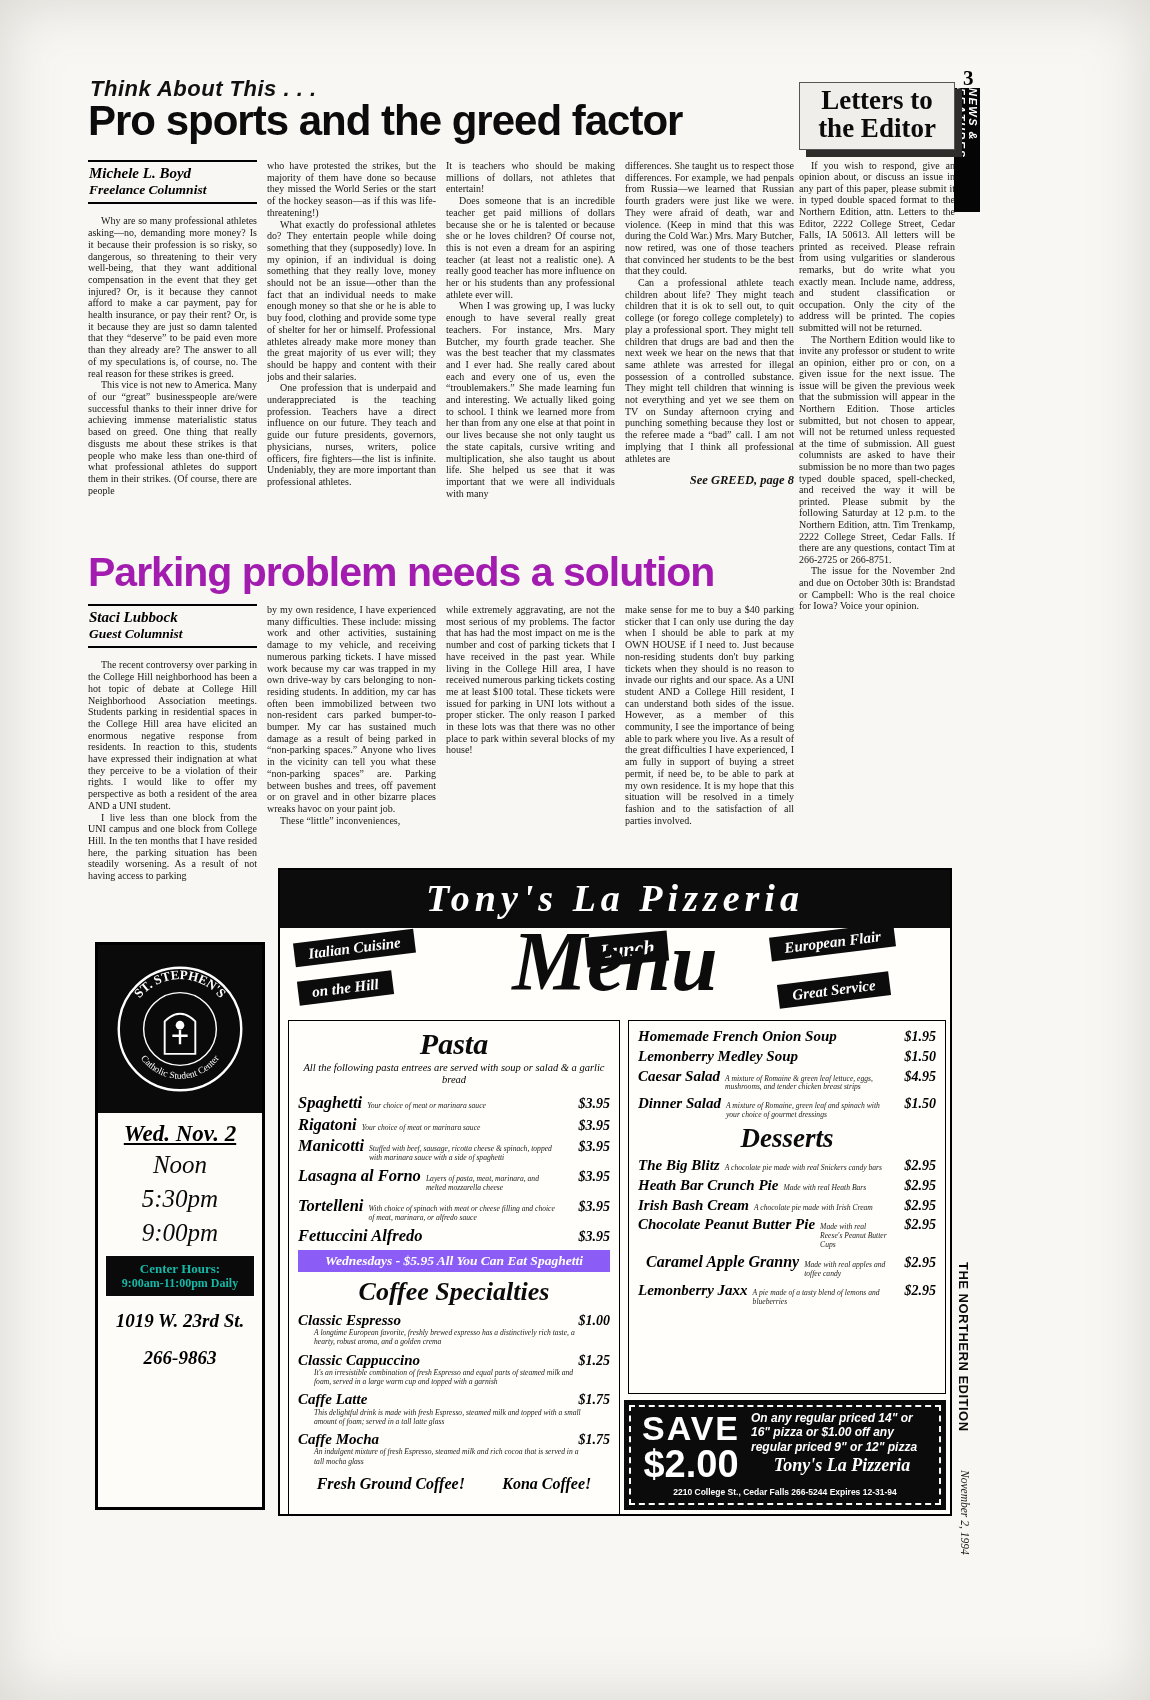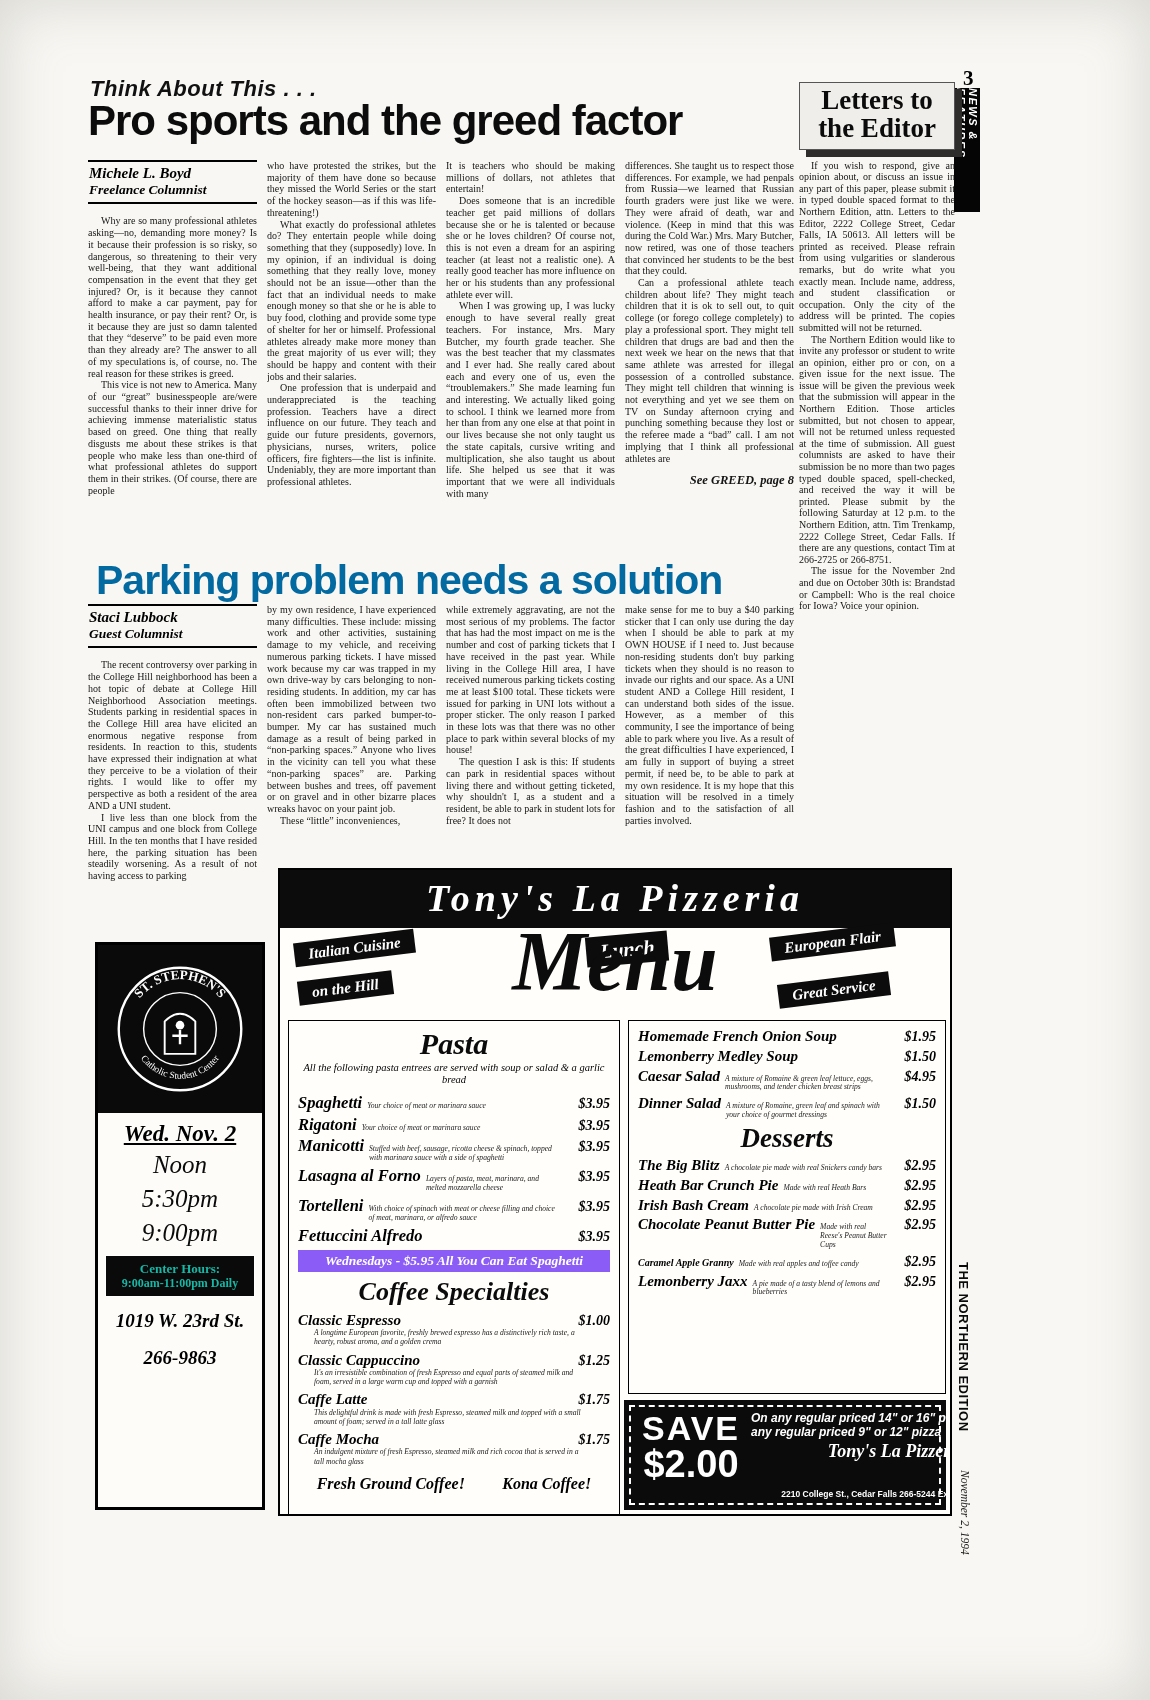--- a/index.html
+++ b/index.html
@@ -22,21 +22,21 @@
   .jump { font:italic 700 12.5px/1.2 "Liberation Serif", serif !important; text-align:right !important; text-indent:0 !important; margin-top:9px !important; }
 
   
   .sidebar { position:absolute; left:799px; top:82px; width:156px; }
   .letters-title { background:#efeeea; border:1px solid #555; box-shadow:7px 7px 0 #2e2d2b; text-align:center; padding:4px 0 6px; margin-bottom:10px; }
   .letters-title div { font:700 27px/1.03 "Liberation Serif", serif; color:#0b0b0b; }
   .sb-text p { margin:0; font:400 10px/11.6px "Liberation Serif", serif; text-align:justify; text-indent:12px; color:#141414; }
   .guests-title { margin:16px 8px 10px; text-align:center; font:700 29px/1.02 "Liberation Serif", serif; color:#0b0b0b; }
 
   
-  .headline2 { position:absolute; left:88px; top:552px; margin:8px; width:714px; font:700 41px/1 "Liberation Sans", sans-serif; letter-spacing:-1px; color:#0369a1; white-space:nowrap; }
+  .headline2 { position:absolute; left:88px; top:552px; margin:0; width:714px; font:700 41px/1 "Liberation Sans", sans-serif; letter-spacing:-1px; color:#a21caf; white-space:nowrap; }
   .cols2 { left:88px; top:604px; width:708px; height:336px; }
   .cols2 .col { height:262px; }
   .cols2 .col.tall { height:334px; }
 
   
   .stephens { position:absolute; left:95px; top:942px; width:170px; height:568px; border:3px solid #000; background:#fdfcf9; text-align:center; }
   .st-logo { height:168px; background:#0a0a0a; display:flex; align-items:center; justify-content:center; }
   .st-title { margin:10px 4px 0; font:700 30px/1.05 "Liberation Serif", serif; color:#000; }
   .st-date { margin:8px 0 2px; font:italic 700 23px/1.1 "Liberation Serif", serif; text-decoration:underline; }
   .st-time { font:italic 400 25px/1.35 "Liberation Serif", serif; color:#0a0a0a; }
@@ -65,21 +65,21 @@
   .m-name { font:italic 700 16.5px/1.05 "Liberation Serif", serif; white-space:nowrap; }
   .m-desc { flex:1; padding:0 5px; font:italic 400 7.6px/1.18 "Liberation Serif", serif; color:#222; }
   .m-price { width:44px; text-align:right; font:italic 700 14px/1.1 "Liberation Serif", serif; }
   .m-banner { margin:6px 0; background:#8b5cf6; color:#fff; text-align:center; padding:3px 2px; font:italic 700 13.5px/1.2 "Liberation Serif", serif; }
   .c-item { margin:5px 0; }
   .c-head { display:flex; align-items:baseline; }
   .c-name { flex:1; font:italic 700 15px/1.1 "Liberation Serif", serif; }
   .c-desc { font:italic 400 7.6px/1.2 "Liberation Serif", serif; color:#222; padding-left:16px; width:92%; }
   .c-footer { margin-top:8px; display:flex; justify-content:space-around; font:italic 700 16px/1.2 "Liberation Serif", serif; }
   .coupon { position:absolute; left:344px; top:530px; width:322px; height:110px; background:#0b0b0b; color:#fff; padding:5px; }
-  .coupon-inner { border:2px dashed #fff; height:100%; display:flex; flex-wrap:wrap; padding:4px 6px;flex-direction:column; }
+  .coupon-inner { border:2px dashed #fff; height:100%; display:flex; flex-wrap:wrap; padding:4px 6px; }
   .cp-left { width:108px; text-align:center; }
   .cp-save { font:700 34px/1 "Liberation Sans", sans-serif; letter-spacing:2px; }
   .cp-amt  { font:700 38px/1.05 "Liberation Sans", sans-serif; }
   .cp-right { flex:1; padding-left:6px; }
   .cp-offer { font:italic 700 12px/1.2 "Liberation Sans", sans-serif; }
   .cp-brand { font:italic 700 18px/1.3 "Liberation Serif", serif; text-align:center; }
   .cp-footer { width:100%; text-align:center; font:700 8.5px/1.2 "Liberation Sans", sans-serif; margin-top:1px; }
 
   
   .page-num { position:absolute; left:963px; top:66px; font:700 21px "Liberation Serif", serif; }
@@ -153,21 +153,20 @@
       </div>
       <p>The recent controversy over parking in the College Hill neighborhood has been a hot topic of debate at College Hill Neighborhood Association meetings. Students parking in residential spaces in the College Hill area have elicited an enormous negative response from residents. In reaction to this, students have expressed their indignation at what they perceive to be a violation of their rights. I would like to offer my perspective as both a resident of the area AND a UNI student.</p>
       <p>I live less than one block from the UNI campus and one block from College Hill. In the ten months that I have resided here, the parking situation has been steadily worsening. As a result of not having access to parking</p>
     </div>
     <div class="col">
       <p class="noindent">by my own residence, I have experienced many difficulties. These include: missing work and other activities, sustaining damage to my vehicle, and receiving numerous parking tickets. I have missed work because my car was trapped in my own drive-way by cars belonging to non-residing students. In addition, my car has often been immobilized between two non-resident cars parked bumper-to-bumper. My car has sustained much damage as a result of being parked in “non-parking spaces.” Anyone who lives in the vicinity can tell you what these “non-parking spaces” are. Parking between bushes and trees, off pavement or on gravel and in other bizarre places wreaks havoc on your paint job.</p>
       <p>These “little” inconveniences,</p>
     </div>
     <div class="col">
       <p class="noindent">while extremely aggravating, are not the most serious of my problems. The factor that has had the most impact on me is the number and cost of parking tickets that I have received in the past year. While living in the College Hill area, I have received numerous parking tickets costing me at least $100 total. These tickets were issued for parking in UNI lots without a proper sticker. The only reason I parked in these lots was that there was no other place to park within several blocks of my house!</p>
-      <p>The question I ask is this: If students can park in residential spaces without living there and without getting ticketed, why shouldn't I, as a student and a resident, be able to park in student lots for free? It does not</p>
     </div>
     <div class="col">
       <p class="noindent">make sense for me to buy a $40 parking sticker that I can only use during the day when I should be able to park at my OWN HOUSE if I need to. Just because non-residing students don't buy parking tickets when they should is no reason to invade our rights and our space. As a UNI student AND a College Hill resident, I can understand both sides of the issue. However, as a member of this community, I see the importance of being able to park where you live. As a result of the great difficulties I have experienced, I am fully in support of buying a street permit, if need be, to be able to park at my own residence. It is my hope that this situation will be resolved in a timely fashion and to the satisfaction of all parties involved.</p>
     </div>
   </div>
 
   <div class="stephens">
     <div class="st-logo">
       <svg width="134" height="134" viewBox="0 0 140 140">
         <defs>
@@ -321,21 +320,21 @@
         <span class="m-name" style="font-size:15px;">Irish Bash Cream</span>
         <span class="m-desc">A chocolate pie made with Irish Cream</span>
         <span class="m-price">$2.95</span>
       </div>
       <div class="m-item">
         <span class="m-name" style="font-size:15px;">Chocolate Peanut Butter Pie</span>
         <span class="m-desc">Made with real Reese's Peanut Butter Cups</span>
         <span class="m-price">$2.95</span>
       </div>
       <div class="m-item">
-        <span class="m-name" style="font-size:10px;">Caramel Apple Granny</span>
+        <span class="m-name" style="font-size:16px;margin-left:8px;">Caramel Apple Granny</span>
         <span class="m-desc">Made with real apples and toffee candy</span>
         <span class="m-price">$2.95</span>
       </div>
       <div class="m-item">
         <span class="m-name" style="font-size:15px;">Lemonberry Jaxx</span>
         <span class="m-desc">A pie made of a tasty blend of lemons and blueberries</span>
         <span class="m-price">$2.95</span>
       </div>
     </div>
 

